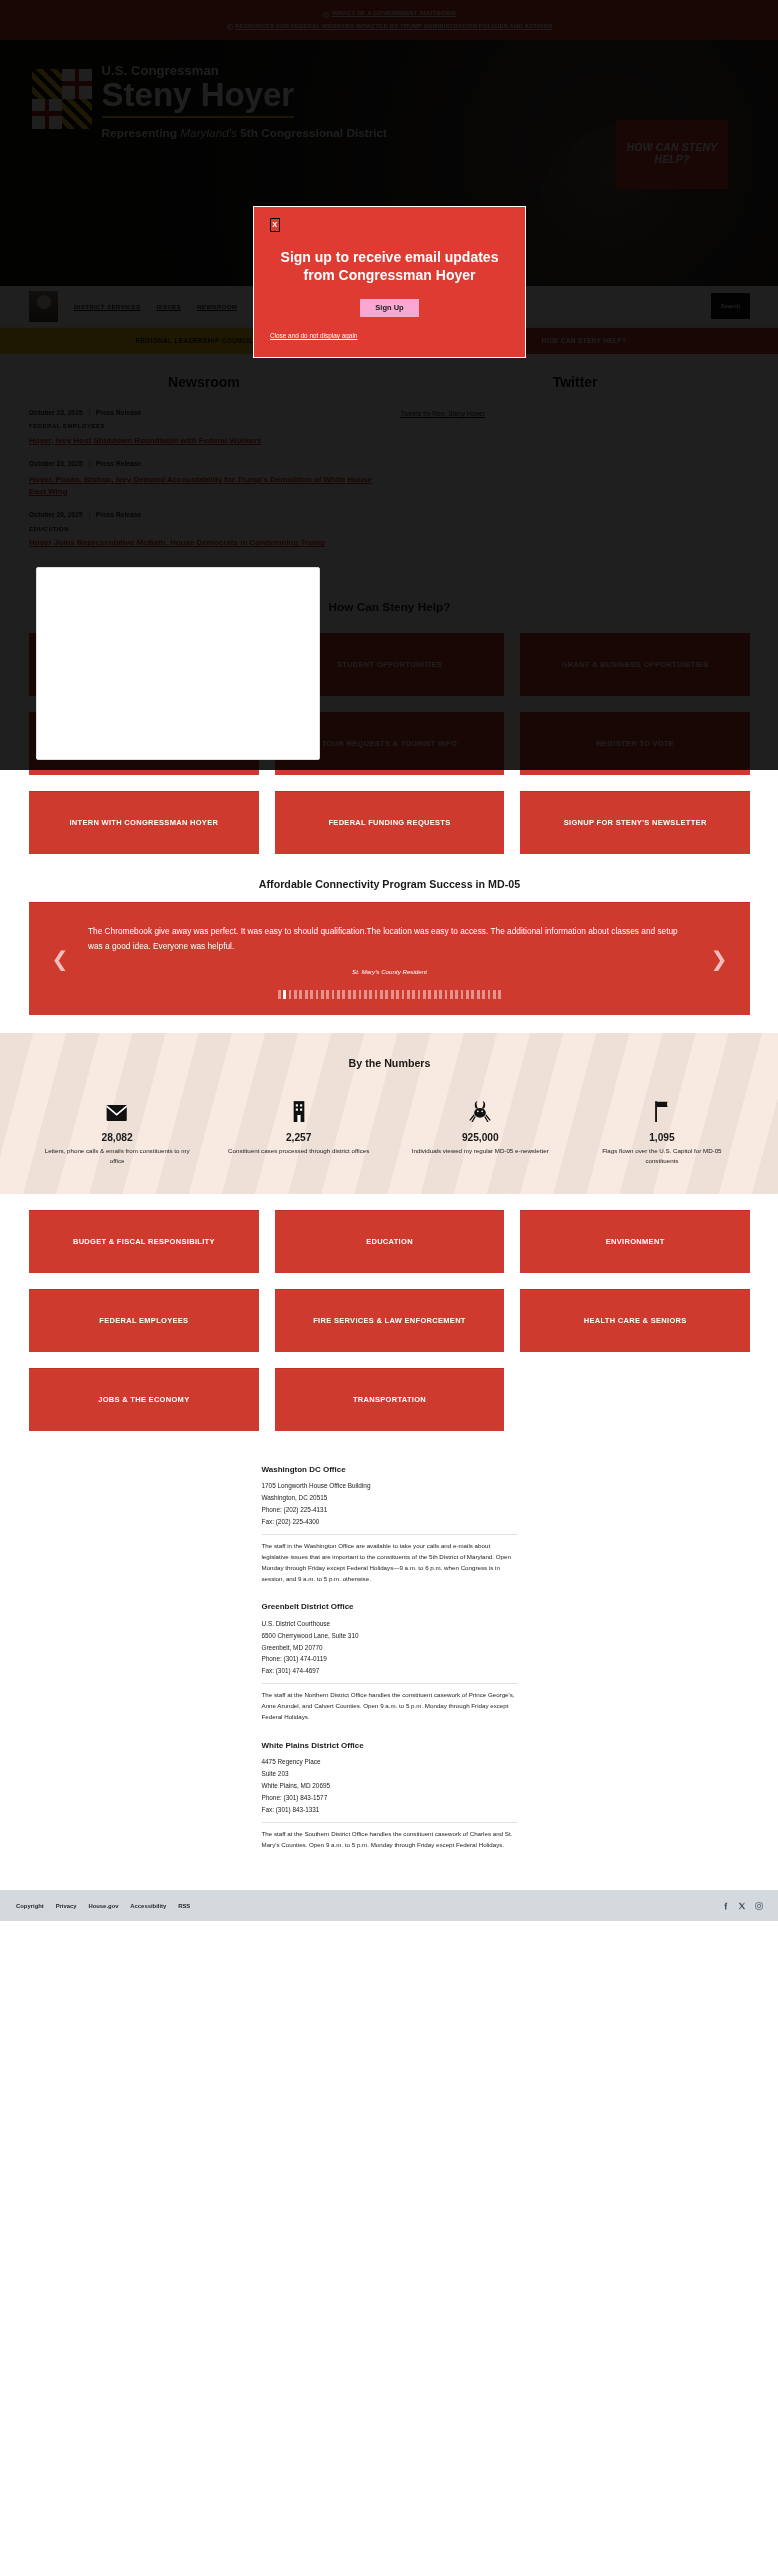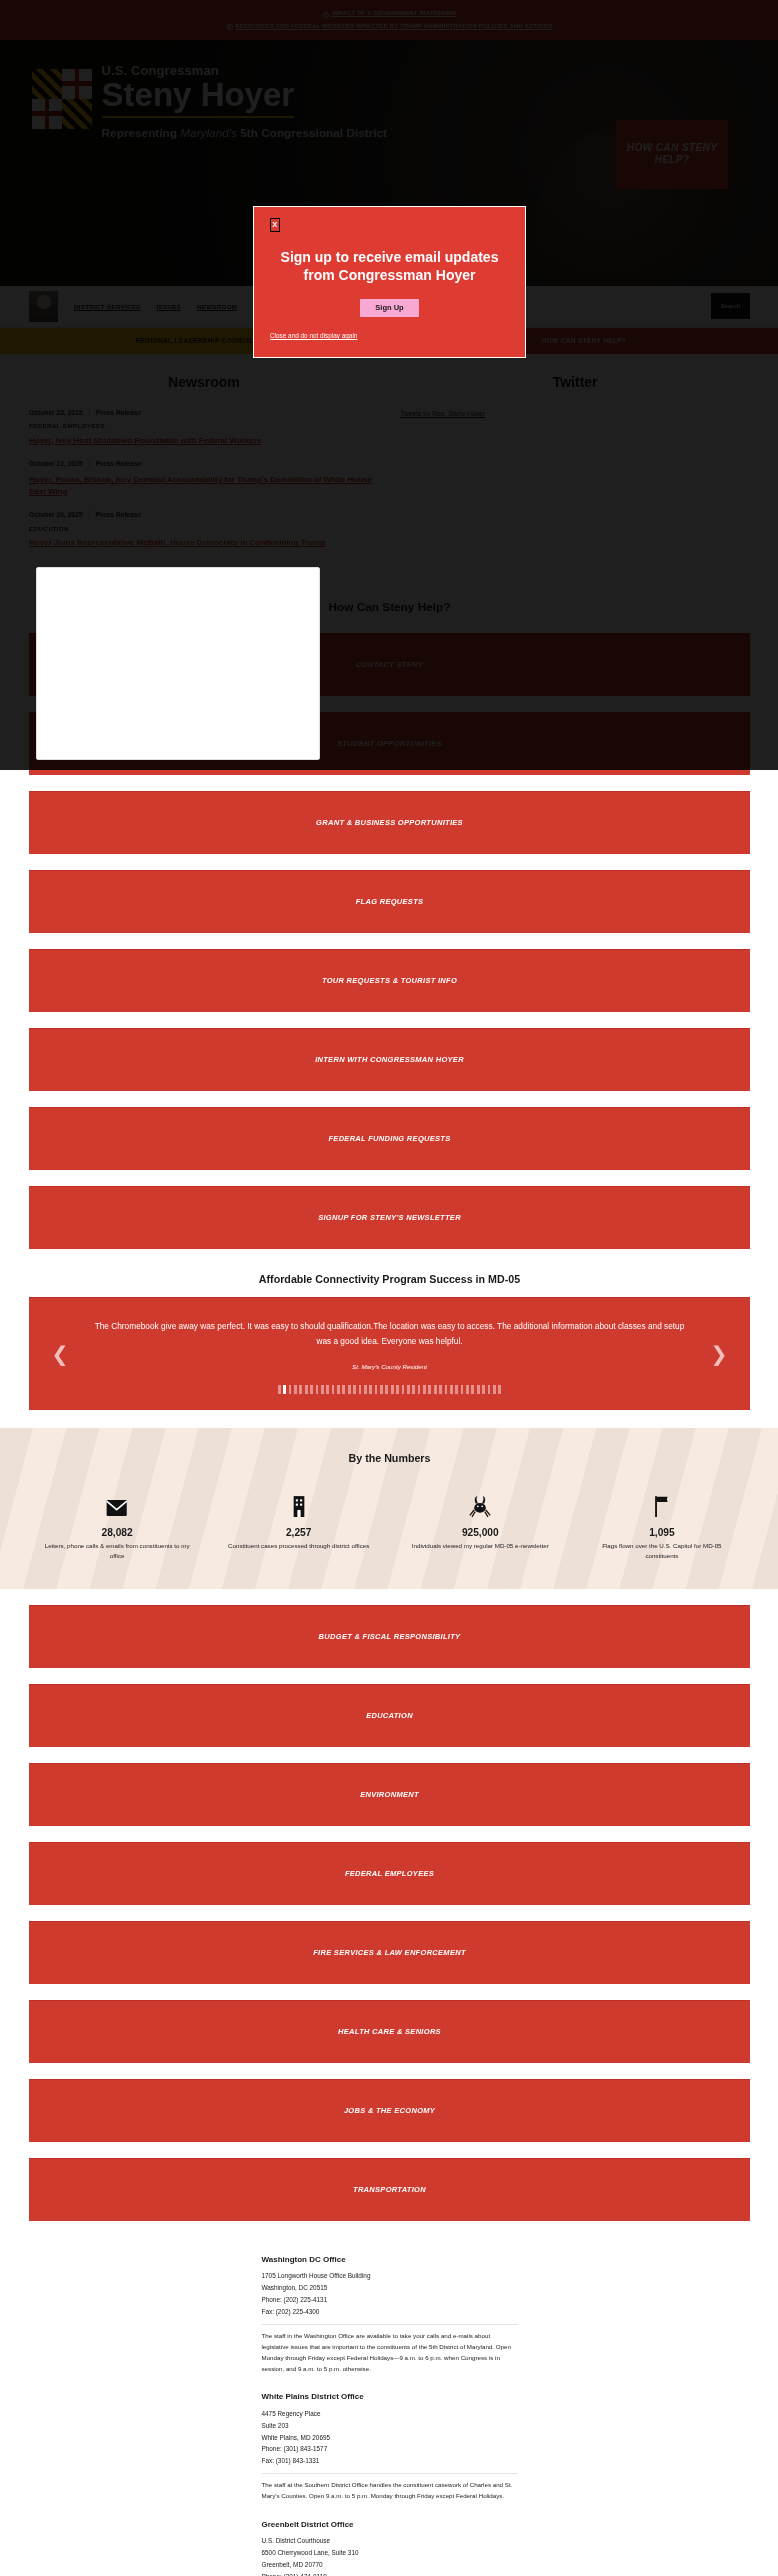--- a/index.html
+++ b/index.html
@@ -164,36 +164,36 @@
   .news-cat { font-size: 6.2px; font-weight: 700; letter-spacing: 0.4px; margin: 6.4px 0 5.4px; }
   .news-head {
     font-size: 8px; font-weight: 800; color: #cc2a1f; text-decoration: underline;
     line-height: 1.45; cursor: pointer; display: block;
   }
   .tw-link { font-size: 6.7px; text-decoration: underline; color: #1a1a1a; cursor: pointer; }
 
   
   .section { padding: 21.4px 29px 5.4px; }
   .section-title { text-align: center; font-size: 11.8px; font-weight: 800; margin-bottom: 19px; }
-  .tile-grid { display: grid; grid-template-columns: repeat(1, 1fr); gap: 16px 16px; font-style: italic; }
+  .tile-grid { display: grid; grid-template-columns: repeat(3, 1fr); gap: 16px 16px; }
   .tile {
     background: #cf3a2e; color: #fff; height: 63px; display: flex;
     align-items: center; justify-content: center; text-align: center;
     font-size: 7.5px; font-weight: 700; letter-spacing: 0.3px; line-height: 1.35;
     padding: 0 10.7px; cursor: pointer; border-top: 1.6px solid #bd3025;
   }
 
   
   .testi-wrap { padding: 18px 29px 0; }
   .testi-title { text-align: center; font-size: 10.7px; font-weight: 800; margin-bottom: 11.8px; }
   .testi {
     background: #cf3a2e; color: #fff; position: relative;
     padding: 21.4px 59px 10.7px; border-top: 1.6px solid #bd3025;
   }
-  .testi-quote { font-size: 8.3px; line-height: 1.85; text-align: center; }
+  .testi-quote { font-size: 8.3px; line-height: 1.85; }
   .testi-attr { font-size: 6.2px; font-style: italic; text-align: center; margin-top: 13px; }
   .testi-arrow {
     position: absolute; top: 50%; transform: translateY(-50%);
     font-size: 20.3px; color: rgba(255,255,255,.68); cursor: pointer; user-select: none;
   }
   .testi-prev { left: 22.5px; }
   .testi-next { right: 22.5px; }
   .testi-dots {
     display: flex; gap: 2.7px; justify-content: center; margin-top: 15px; padding-bottom: 5.4px;
   }
@@ -334,20 +334,21 @@
   </div>
 
   <div class="section">
     <div class="section-title">How Can Steny Help?</div>
     <div class="tile-grid">
       <div class="tile">CONTACT STENY</div>
       <div class="tile">STUDENT OPPORTUNITIES</div>
       <div class="tile">GRANT &amp; BUSINESS OPPORTUNITIES</div>
       <div class="tile">FLAG REQUESTS</div>
       <div class="tile">TOUR REQUESTS &amp; TOURIST INFO</div>
+      <div class="tile">REGISTER TO VOTE</div>
       <div class="tile">INTERN WITH CONGRESSMAN HOYER</div>
       <div class="tile">FEDERAL FUNDING REQUESTS</div>
       <div class="tile">SIGNUP FOR STENY'S NEWSLETTER</div>
     </div>
   </div>
 
   <div class="testi-wrap">
     <div class="testi-title">Affordable Connectivity Program Success in MD-05</div>
     <div class="testi">
       <div class="testi-arrow testi-prev">❮</div>
@@ -482,39 +483,39 @@
         <div class="office-name">Washington DC Office</div>
         <div class="office-line">1705 Longworth House Office Building</div>
         <div class="office-line">Washington, DC 20515</div>
         <div class="office-line">Phone: (202) 225-4131</div>
         <div class="office-line">Fax: (202) 225-4300</div>
         <div class="office-rule"></div>
         <div class="office-desc">The staff in the Washington Office are available to take your calls and e-mails about legislative issues that are important to the constituents of the 5th District of Maryland. Open Monday through Friday except Federal Holidays—9 a.m. to 6 p.m. when Congress is in session, and 9 a.m. to 5 p.m. otherwise.</div>
       </div>
 
       <div class="office">
+        <div class="office-name">Greenbelt District Office</div>
+        <div class="office-line">U.S. District Courthouse</div>
+        <div class="office-line">6500 Cherrywood Lane, Suite 310</div>
+        <div class="office-line">Greenbelt, MD 20770</div>
+        <div class="office-line">Phone: (301) 474-0119</div>
+        <div class="office-line">Fax: (301) 474-4697</div>
+        <div class="office-rule"></div>
+        <div class="office-desc">The staff at the Northern District Office handles the constituent casework of Prince George's, Anne Arundel, and Calvert Counties. Open 9 a.m. to 5 p.m. Monday through Friday except Federal Holidays.</div>
+      </div>
+
+      <div class="office">
         <div class="office-name">White Plains District Office</div>
         <div class="office-line">4475 Regency Place</div>
         <div class="office-line">Suite 203</div>
         <div class="office-line">White Plains, MD 20695</div>
         <div class="office-line">Phone: (301) 843-1577</div>
         <div class="office-line">Fax: (301) 843-1331</div>
         <div class="office-rule"></div>
         <div class="office-desc">The staff at the Southern District Office handles the constituent casework of Charles and St. Mary's Counties. Open 9 a.m. to 5 p.m. Monday through Friday except Federal Holidays.</div>
-      </div>
-
-      <div class="office">
-        <div class="office-name">Greenbelt District Office</div>
-        <div class="office-line">U.S. District Courthouse</div>
-        <div class="office-line">6500 Cherrywood Lane, Suite 310</div>
-        <div class="office-line">Greenbelt, MD 20770</div>
-        <div class="office-line">Phone: (301) 474-0119</div>
-        <div class="office-line">Fax: (301) 474-4697</div>
-        <div class="office-rule"></div>
-        <div class="office-desc">The staff at the Northern District Office handles the constituent casework of Prince George's, Anne Arundel, and Calvert Counties. Open 9 a.m. to 5 p.m. Monday through Friday except Federal Holidays.</div>
       </div>
 
     </div>
   </div>
 
   <div class="footer">
     <div class="footer-links">
       <a class="footer-link">Copyright</a>
       <a class="footer-link">Privacy</a>
       <a class="footer-link">House.gov</a>

